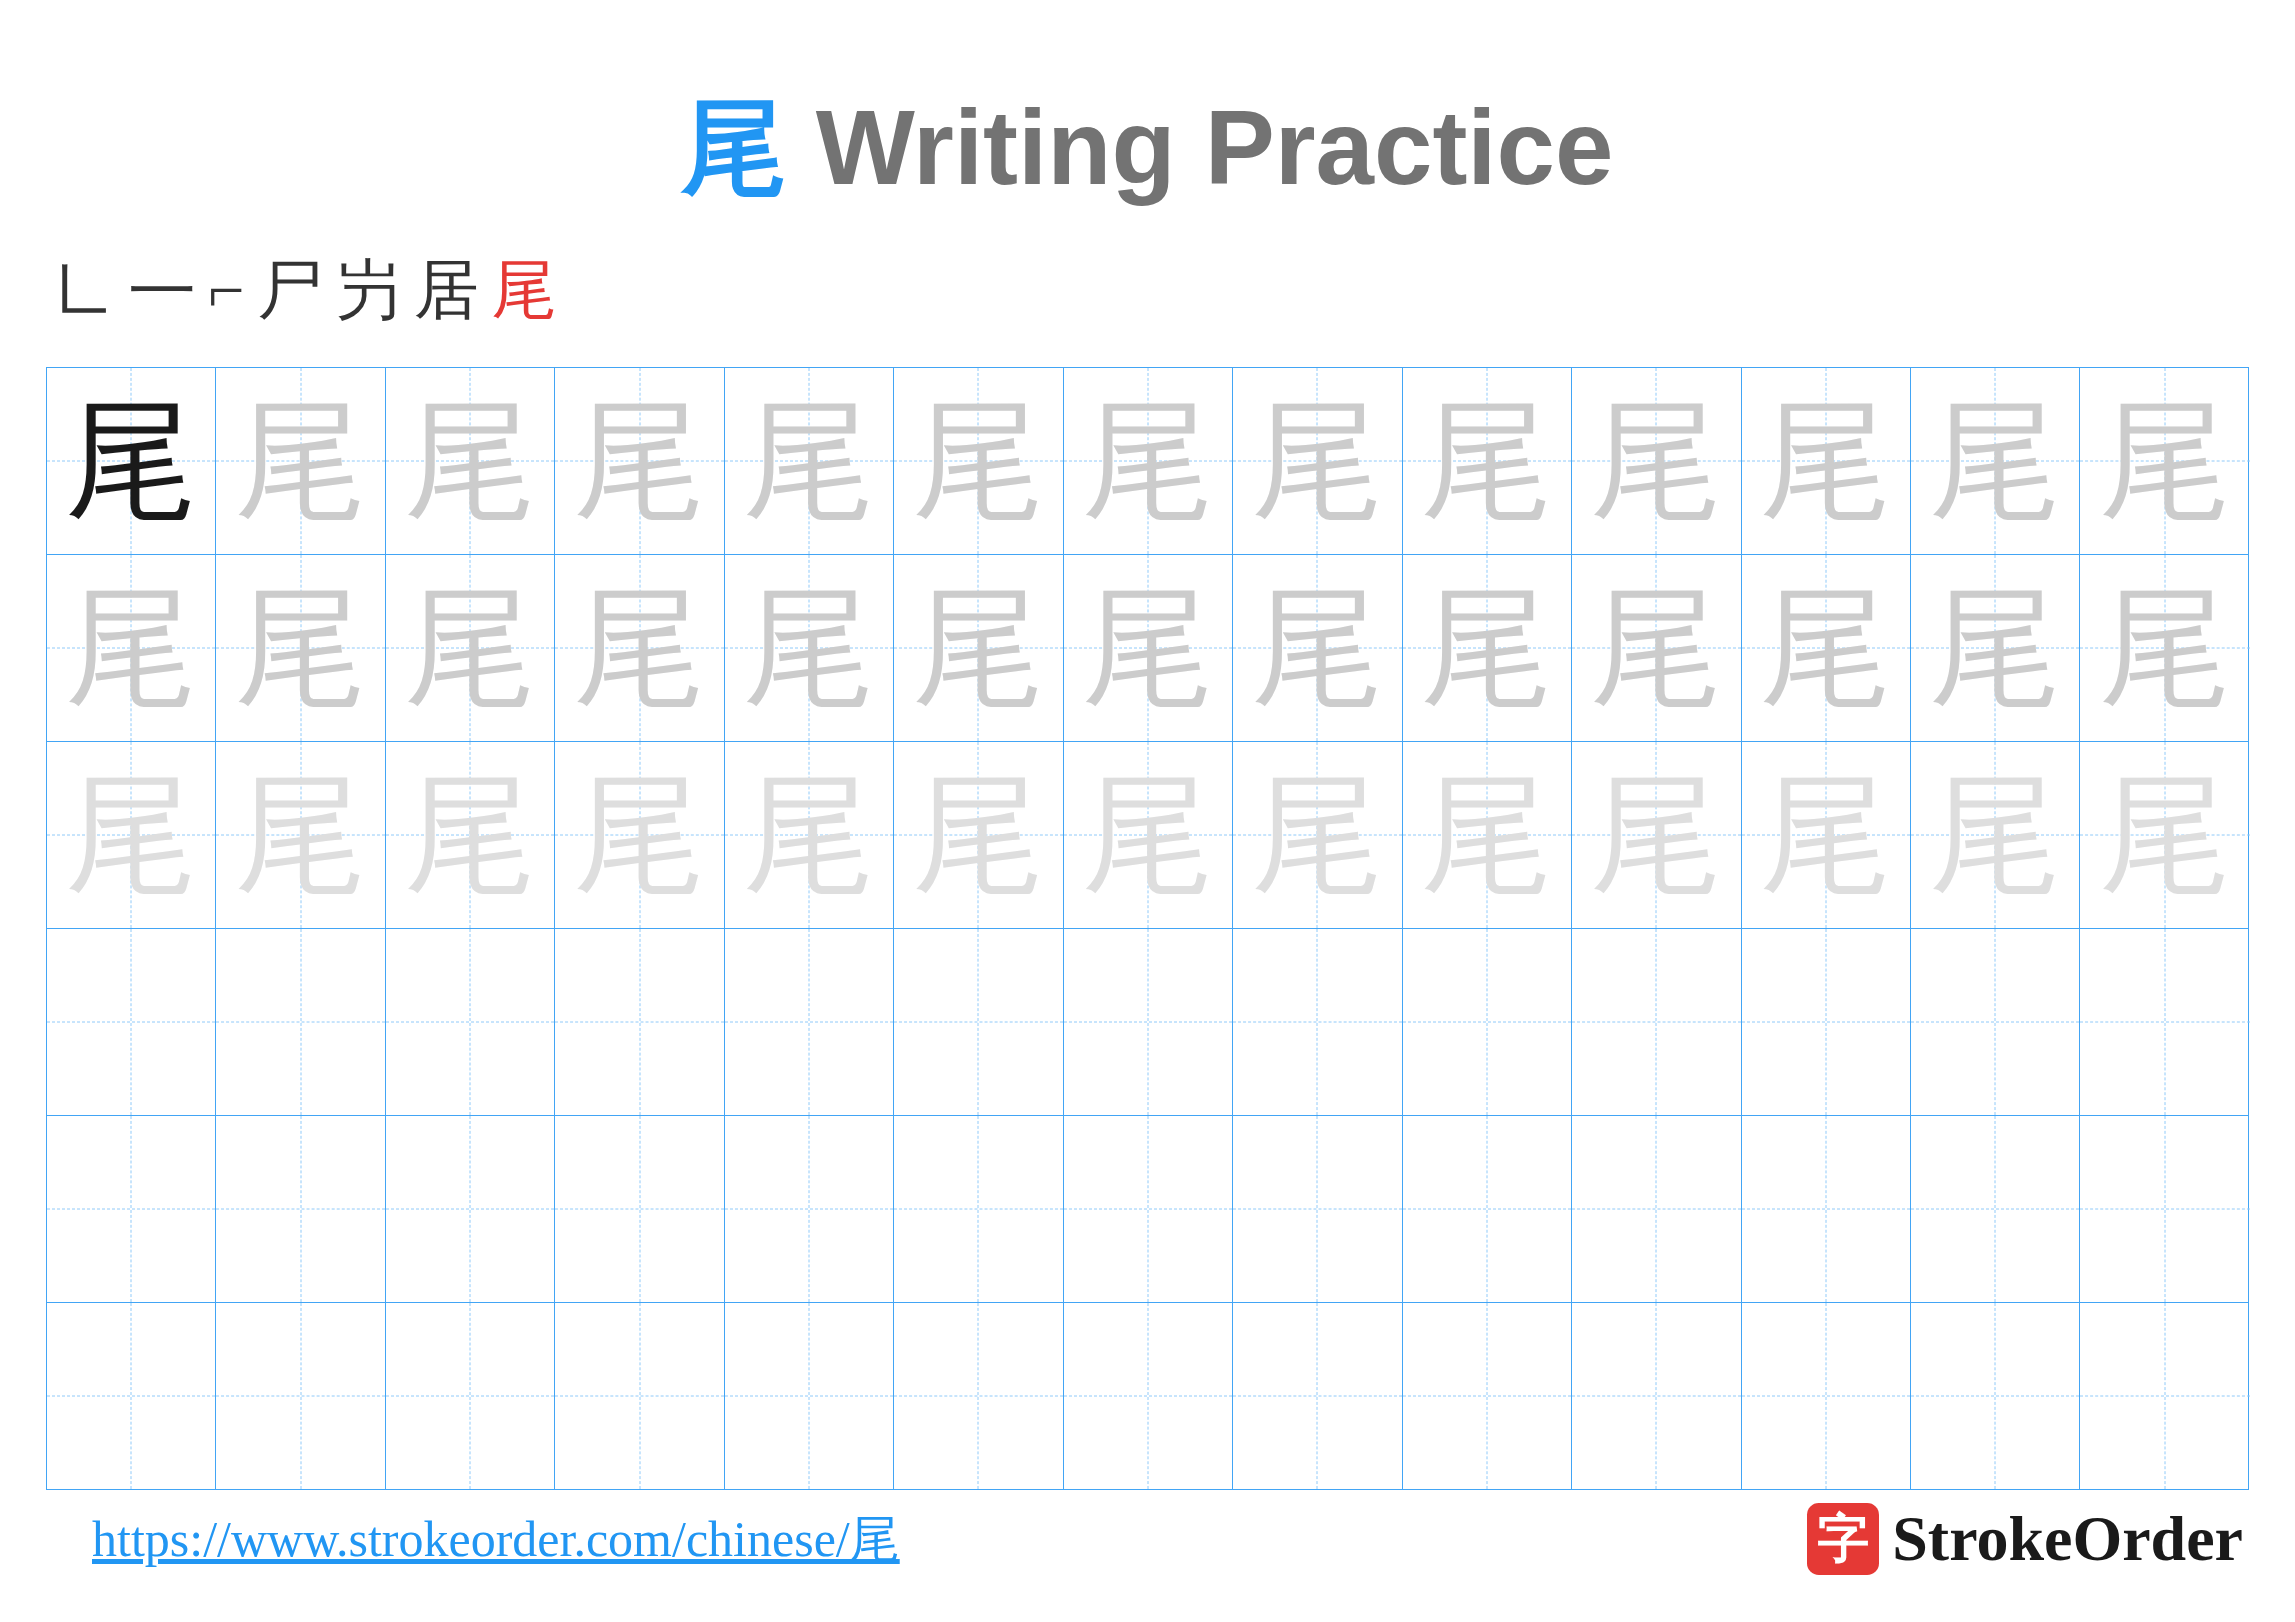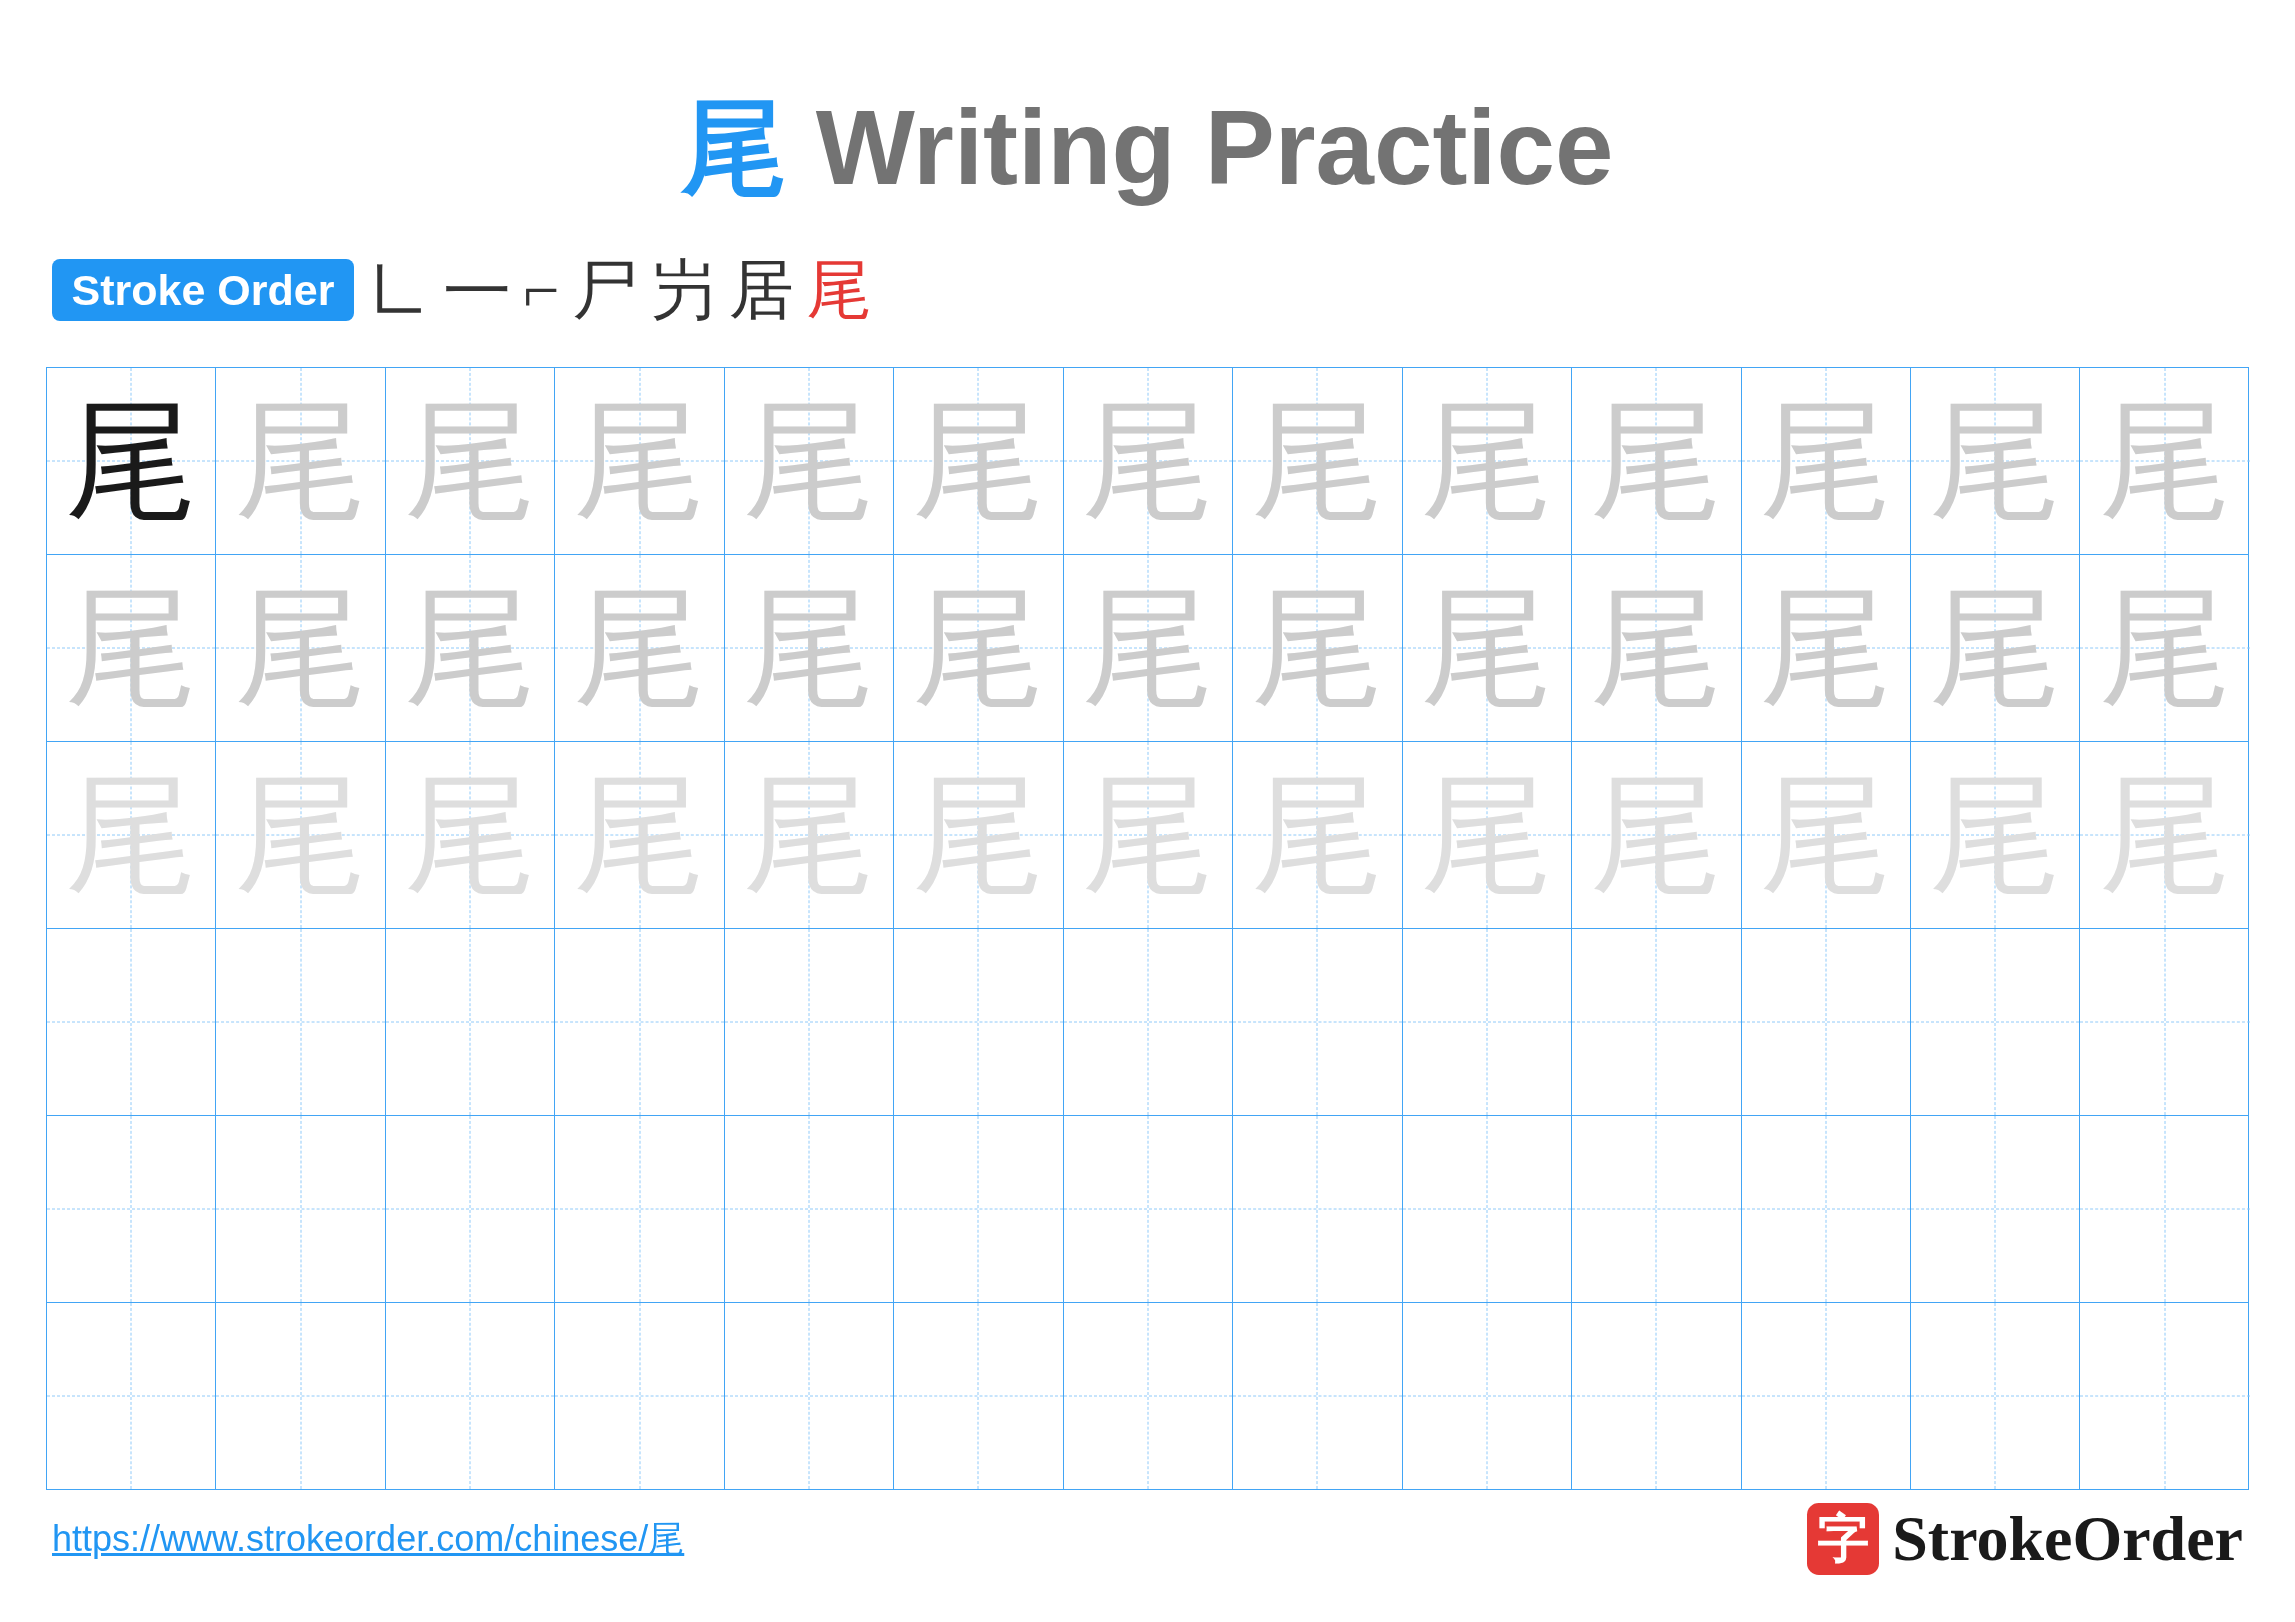--- a/index.html
+++ b/index.html
@@ -141,22 +141,23 @@
       left: 0;
       right: 0;
       display: flex;
       align-items: center;
       justify-content: space-between;
       padding: 0 52px;
     }
 
     #footer-url {
       color: #2196F3;
-      font-size: 36px;
-      font-family: Liberation Sans, sans-serif;
+      font-size: 50px;
+      font-family: Liberation Serif, serif;
+      margin-left: 40px;
     }
 
     #footer-logo {
       display: flex;
       align-items: center;
       gap: 13px;
     }
 
     #footer-logo-icon {
       width: 72px;
@@ -179,21 +180,20 @@
     }
   </style>
 </head>
 <body>
 
 <div id="page-title">
   <span class="char">尾</span><span class="text"> Writing Practice</span>
 </div>
 
 <div id="stroke-order-row">
-  <div id="stroke-order-badge">Stroke Order</div>
   <span class="stroke-step">㇗</span>
   <span class="stroke-step">㇐</span>
   <span class="stroke-step">⌐</span>
   <span class="stroke-step">尸</span>
   <span class="stroke-step">屶</span>
   <span class="stroke-step">居</span>
   <span class="stroke-step red">尾</span>
 </div>
 
 <div id="practice-grid-container">

